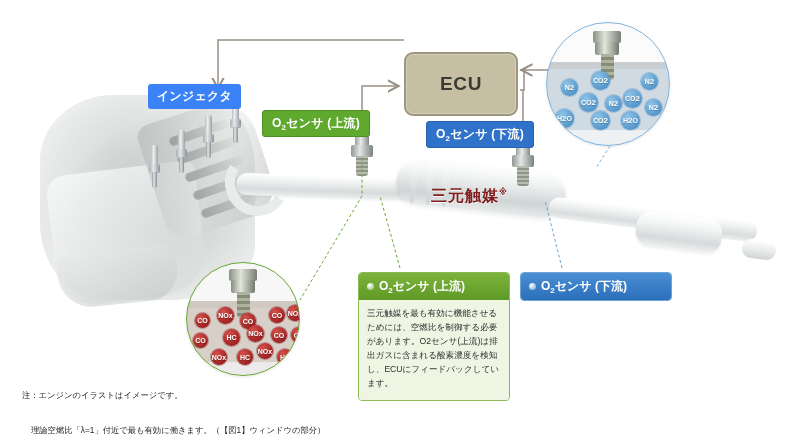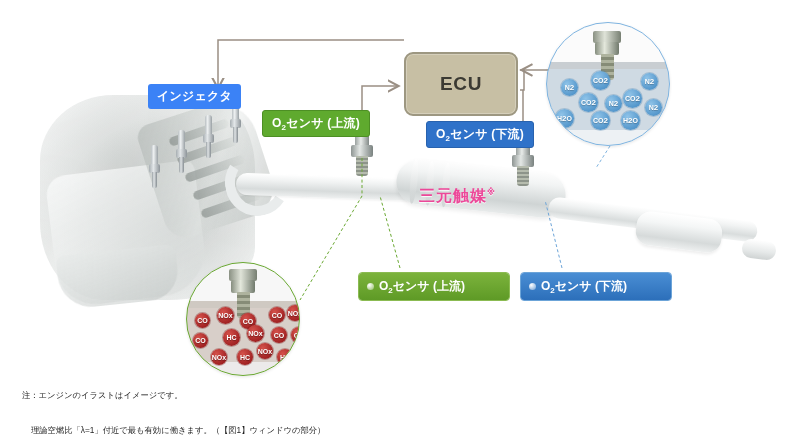--- a/index.html
+++ b/index.html
@@ -122,22 +122,22 @@
     position:absolute;font-size:12px;font-weight:700;letter-spacing:.2px;
     padding:4px 9px;border-radius:3px;white-space:nowrap;color:#fff;
   }
   .lbl-dark{background:#3b82f6;}
   .lbl-green{background:#5faa2e;border:1px solid #4d8f24;}
   .lbl-blue{background:#2f72c9;border:1px solid #2862ae;}
   .sub{font-size:8px;vertical-align:sub;}
   .sup{font-size:8px;vertical-align:super;}
 
   .cat-label{
-    position:absolute;left:419px;top:186px;font-size:16px;font-weight:700;
-    color:#ec4899;letter-spacing:1px;text-shadow:0 1px 1px rgba(255,255,255,.9);
+    position:absolute;left:431px;top:186px;font-size:16px;font-weight:700;
+    color:#7f1d1d;letter-spacing:1px;text-shadow:0 1px 1px rgba(255,255,255,.9);
   }
 
   
   .inset{
     position:absolute;border-radius:50%;overflow:hidden;
     box-shadow:0 1px 3px rgba(0,0,0,.1);
   }
   .inset-green{left:186px;top:262px;width:112px;height:112px;border:1.6px solid #6aa832;
     background:linear-gradient(180deg,#f7f7f7 0 34%,#cfc9c2 34% 40%,#d8cfc9 40% 88%,#eceaea 88%);}
   .inset-blue{left:546px;top:22px;width:122px;height:122px;border:1.6px solid #7fb4e0;
@@ -356,20 +356,21 @@
       <span>N</span>
         <span class="sub">2</span>
     </div>
   </div>
 
   <div class="callout co-green" style="left:358px;top:272px">
     <div class="hd">
       <span class="dot"></span>
       <span><span>O</span><span class="sub">2</span><span>センサ (上流)</span></span>
     </div>
+    <div class="bd">三元触媒を最も有効に機能させるためには、空燃比を制御する必要があります。O2センサ(上流)は排出ガスに含まれる酸素濃度を検知し、ECUにフィードバックしています。</div>
   </div>
 
   <div class="callout co-blue" style="left:520px;top:272px">
     <div class="hd">
       <span class="dot"></span>
       <span><span>O</span><span class="sub">2</span><span>センサ (下流)</span></span>
     </div>
   </div>
 
   <div class="notes">

